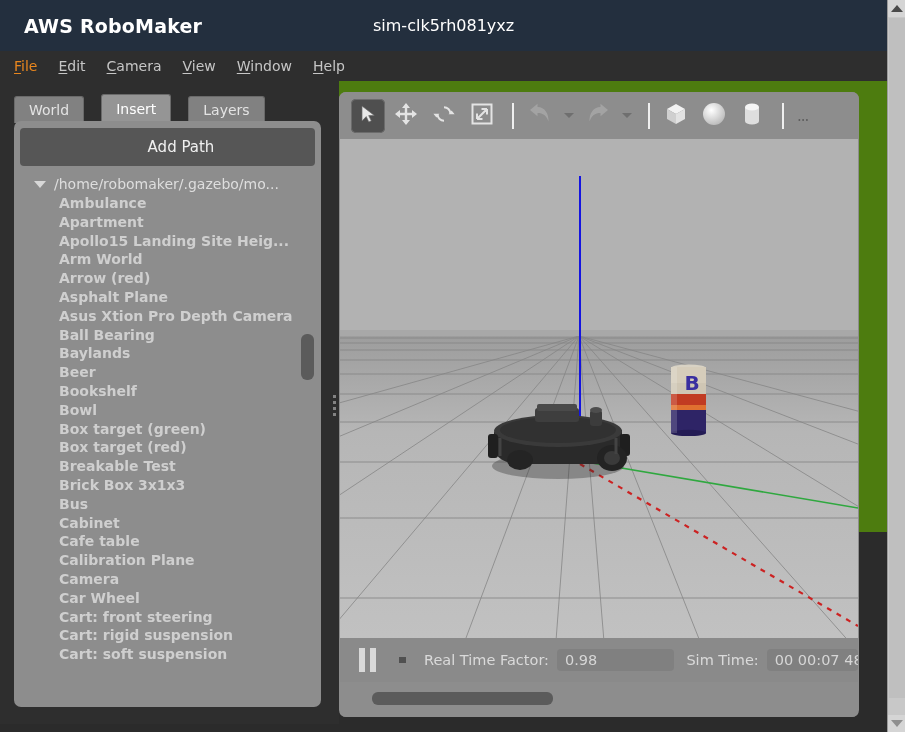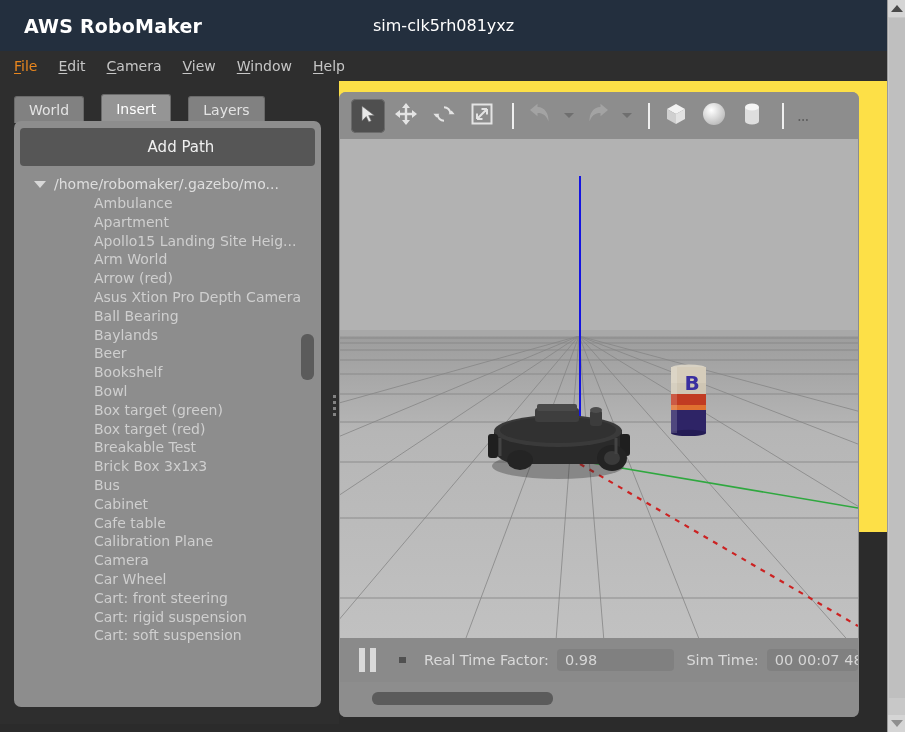--- a/index.html
+++ b/index.html
@@ -9,21 +9,21 @@
     height: 732px;
     overflow: hidden;
     background: #2b2b2b;
     font-family: "DejaVu Sans", "Liberation Sans", sans-serif;
   }
 
   #app {
     position: relative;
     width: 905px;
     height: 532px;
-    background: #fde047;
+    background: #4d7c0f;
   }
 
   
   .titlebar {
     position: absolute;
     left: 0; top: 0;
     width: 887px; height: 51px;
     background: #232f3e;
     display: flex;
     align-items: center;
@@ -150,27 +150,28 @@
     flex: 0 0 auto;
   }
   .tree-root-label {
     font-size: 14px;
     color: #dedede;
     white-space: nowrap;
   }
 
   .tree-item {
     height: 18.8px;
-    padding-left: 80px;
+    padding-left: 45px;
     font-size: 14px;
     color: #cfcfcf;
     white-space: nowrap;
     line-height: 18.8px;
     cursor: pointer;
     overflow: hidden;
+    font-weight: bold;
   }
 
   .list-scroll-track {
     position: absolute;
     right: 7px; top: 60px;
     width: 13px; height: 512px;
     background: transparent;
   }
   .list-scroll-thumb {
     position: absolute;
@@ -451,20 +452,21 @@
         <div class="tree-root">
           <span class="caret"></span>
           <span class="tree-root-label">/home/robomaker/.gazebo/mo...</span>
         </div>
         <div id="model-list">
             <div class="tree-item">Ambulance</div>
             <div class="tree-item">Apartment</div>
             <div class="tree-item">Apollo15 Landing Site Heig...</div>
             <div class="tree-item">Arm World</div>
             <div class="tree-item">Arrow (red)</div>
+            <div class="tree-item">Asphalt Plane</div>
             <div class="tree-item">Asus Xtion Pro Depth Camera</div>
             <div class="tree-item">Ball Bearing</div>
             <div class="tree-item">Baylands</div>
             <div class="tree-item">Beer</div>
             <div class="tree-item">Bookshelf</div>
             <div class="tree-item">Bowl</div>
             <div class="tree-item">Box target (green)</div>
             <div class="tree-item">Box target (red)</div>
             <div class="tree-item">Breakable Test</div>
             <div class="tree-item">Brick Box 3x1x3</div>

